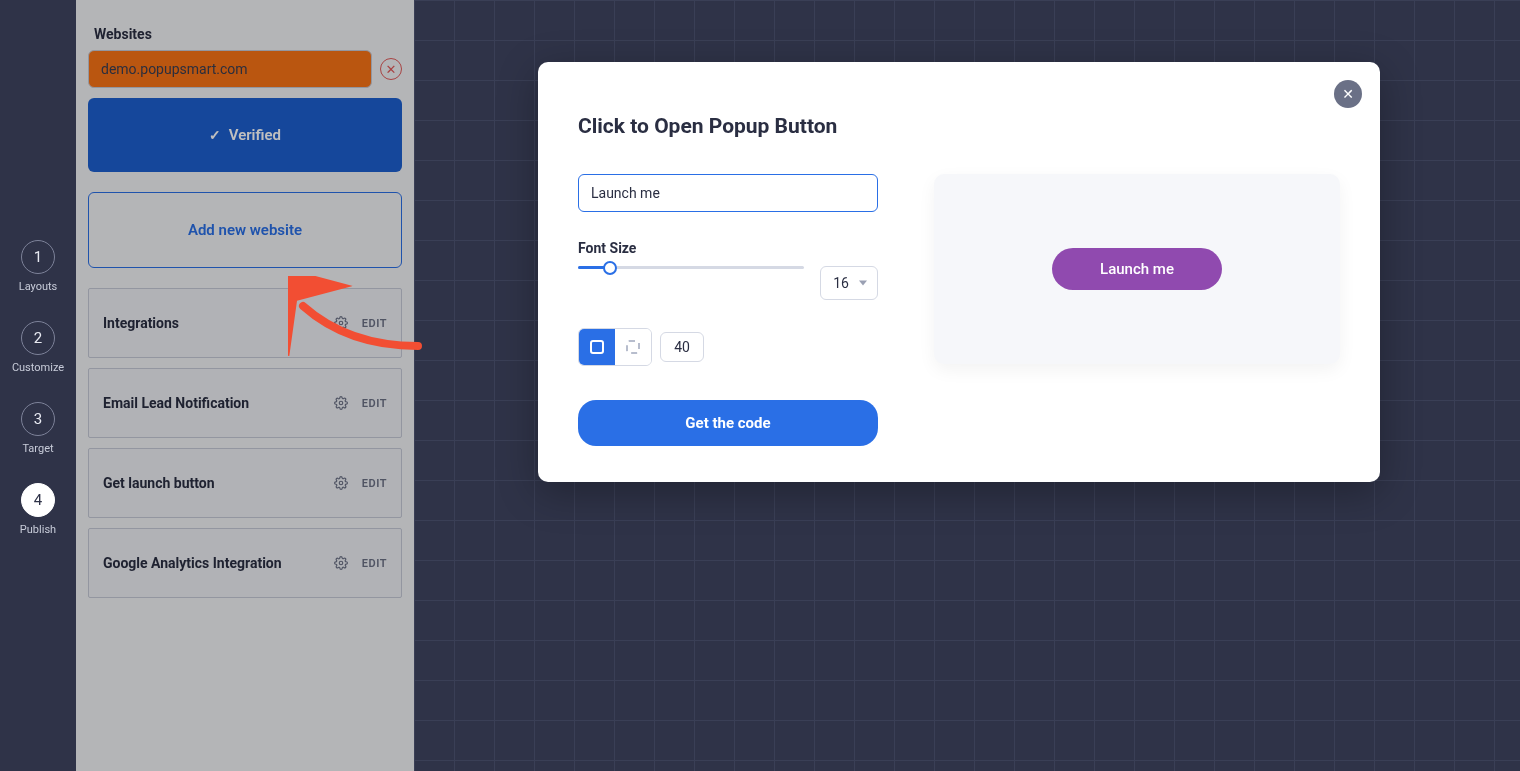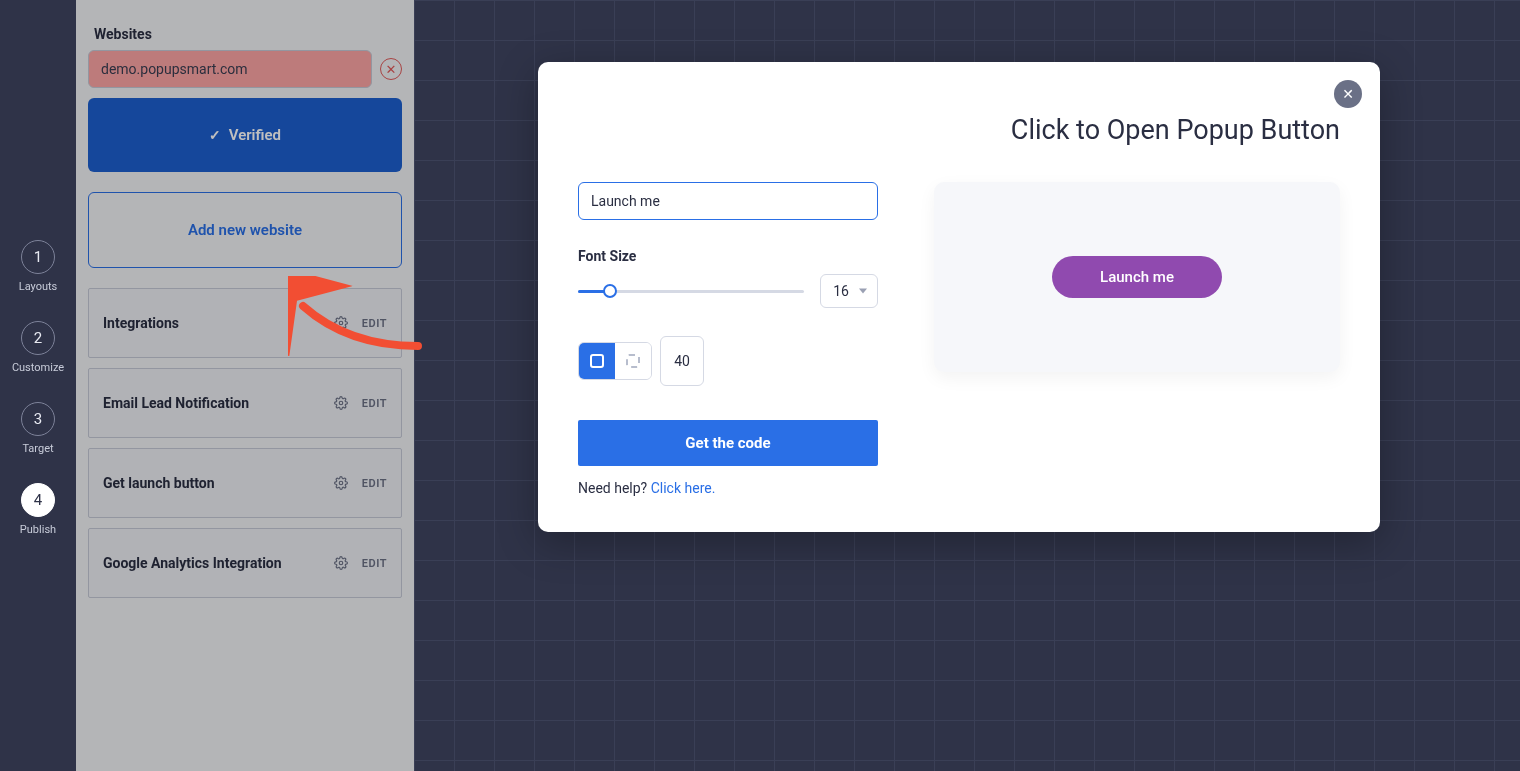--- a/index.html
+++ b/index.html
@@ -29,21 +29,21 @@
   position: absolute; inset: 0; background: rgba(0,0,0,0.25);
   pointer-events: none; z-index: 5;
 }
 .panel-inner { position: relative; z-index: 1; }
 
 .sec-label { font-weight: 700; color: #2a2e42; font-size: 14px; margin: 10px 6px 8px; }
 
 .website-row { display: flex; align-items: center; gap: 8px; margin-bottom: 10px; }
 .website-field {
   flex: 1; border: 1px solid #c4c9d6; border-radius: 6px; padding: 10px 12px;
-  background: #fca5a5; font-size: 14px; color: #3a3e52;
+  background: #f97316; font-size: 14px; color: #3a3e52;
 }
 .remove-circle {
   width: 22px; height: 22px; border-radius: 50%; border: 1.5px solid #e05a5a;
   display: flex; align-items: center; justify-content: center; color: #e05a5a;
   cursor: pointer; font-size: 13px; line-height: 1;
 }
 
 .btn {
   width: 100%; border-radius: 6px; padding: 28px; font-size: 15px; font-weight: 600;
   display: flex; align-items: center; justify-content: center; gap: 8px; cursor: pointer;
@@ -80,35 +80,35 @@
   position: absolute; top: 62px; left: 124px; width: 842px;
   background: #fff; border-radius: 10px; padding: 34px 40px 36px;
   box-shadow: 0 10px 40px rgba(0,0,0,0.3);
 }
 .modal-close {
   position: absolute; top: 18px; right: 18px; width: 28px; height: 28px;
   border-radius: 50%; background: #6a7086; color: #fff; display: flex;
   align-items: center; justify-content: center; cursor: pointer; font-size: 14px;
 }
 .modal-title {
-  text-align: right; font-size: 27px; font-weight: 400; color: #2a2e42;
+  text-align: left; font-size: 21px; font-weight: 700; color: #2a2e42;
   margin: 18px 0 36px;
 }
 .modal-body { display: flex; gap: 56px; }
 .form-col { flex: 0 0 300px; }
 .preview-col { flex: 1; display: flex; align-items: flex-start; }
 
 .field { margin-bottom: 28px; }
 .field-label { font-weight: 700; color: #2a2e42; font-size: 14px; margin-bottom: 10px; }
 .text-input {
   width: 100%; border: 1.5px solid #2a6fe6; border-radius: 6px; padding: 10px 12px;
   font-size: 14px; color: #2a2e42; outline: none;
 }
 
-.size-row { display: flex; align-items: center; gap: 16px; }
+.size-row { display: flex; gap: 16px; }
 .slider {
   position: relative; flex: 1;
 }
 .slider-track {
   height: 3px; background: #d5d9e4; position: relative; border-radius: 2px;
 }
 .slider-fill { position: absolute; left: 0; top: 0; height: 100%; width: 14%; background: #2a6fe6; border-radius: 2px; }
 .slider-thumb {
   position: absolute; top: 50%; transform: translate(-50%,-50%); left: 14%;
   width: 14px; height: 14px; border-radius: 50%; background: #fff; border: 2.5px solid #2a6fe6;
@@ -134,26 +134,26 @@
 }
 .radius-opt {
   width: 36px; height: 36px; display: flex; align-items: center; justify-content: center;
   background: #fff; cursor: pointer;
 }
 .radius-opt.active { background: #2a6fe6; }
 .radius-opt .sq { width: 14px; height: 14px; border-radius: 3px; border: 2px solid #fff; }
 .radius-opt:not(.active) .sq { border-color: #b7bdcd; }
 .radius-opt .sq.dashed { border-style: dashed; }
 .radius-input {
-  width: 44px; height: 50px; border: 1px solid #d5d9e4; border-radius: 6px; text-align: center;
+  width: 44px; height: 30px; border: 1px solid #d5d9e4; border-radius: 6px; text-align: center;
   font-size: 14px; color: #2a2e42;
 }
 
 .get-code-btn {
-  width: 100%; background: #2a6fe6; color: #fff; border: none; border-radius: 2px;
+  width: 100%; background: #2a6fe6; color: #fff; border: none; border-radius: 18px;
   padding: 14px; font-size: 15px; font-weight: 700; cursor: pointer; margin-top: 6px;
 }
 
 .help-row { margin-top: 14px; font-size: 14px; color: #2a2e42; }
 .help-row a { color: #2a6fe6; text-decoration: none; }
 
 .preview-card {
   width: 100%; min-height: 190px; background: #f6f7fa; border-radius: 10px;
   display: flex; align-items: center; justify-content: center;
   box-shadow: 0 6px 18px rgba(0,0,0,0.05);
@@ -323,23 +323,20 @@
                   </div>
               </div>
               <input class="radius-input" value="40" style="">
             </div>
           </div>
 
           <button class="get-code-btn">
             <span>Get the code</span>
           </button>
 
-          <div class="help-row">
-            <span>Need help? </span><a href="#">Click here.</a>
-          </div>
 
         </div>
 
         <div class="preview-col">
           <div class="preview-card">
             <button class="preview-btn">Launch me</button>
           </div>
         </div>
       </div>
     </div>

